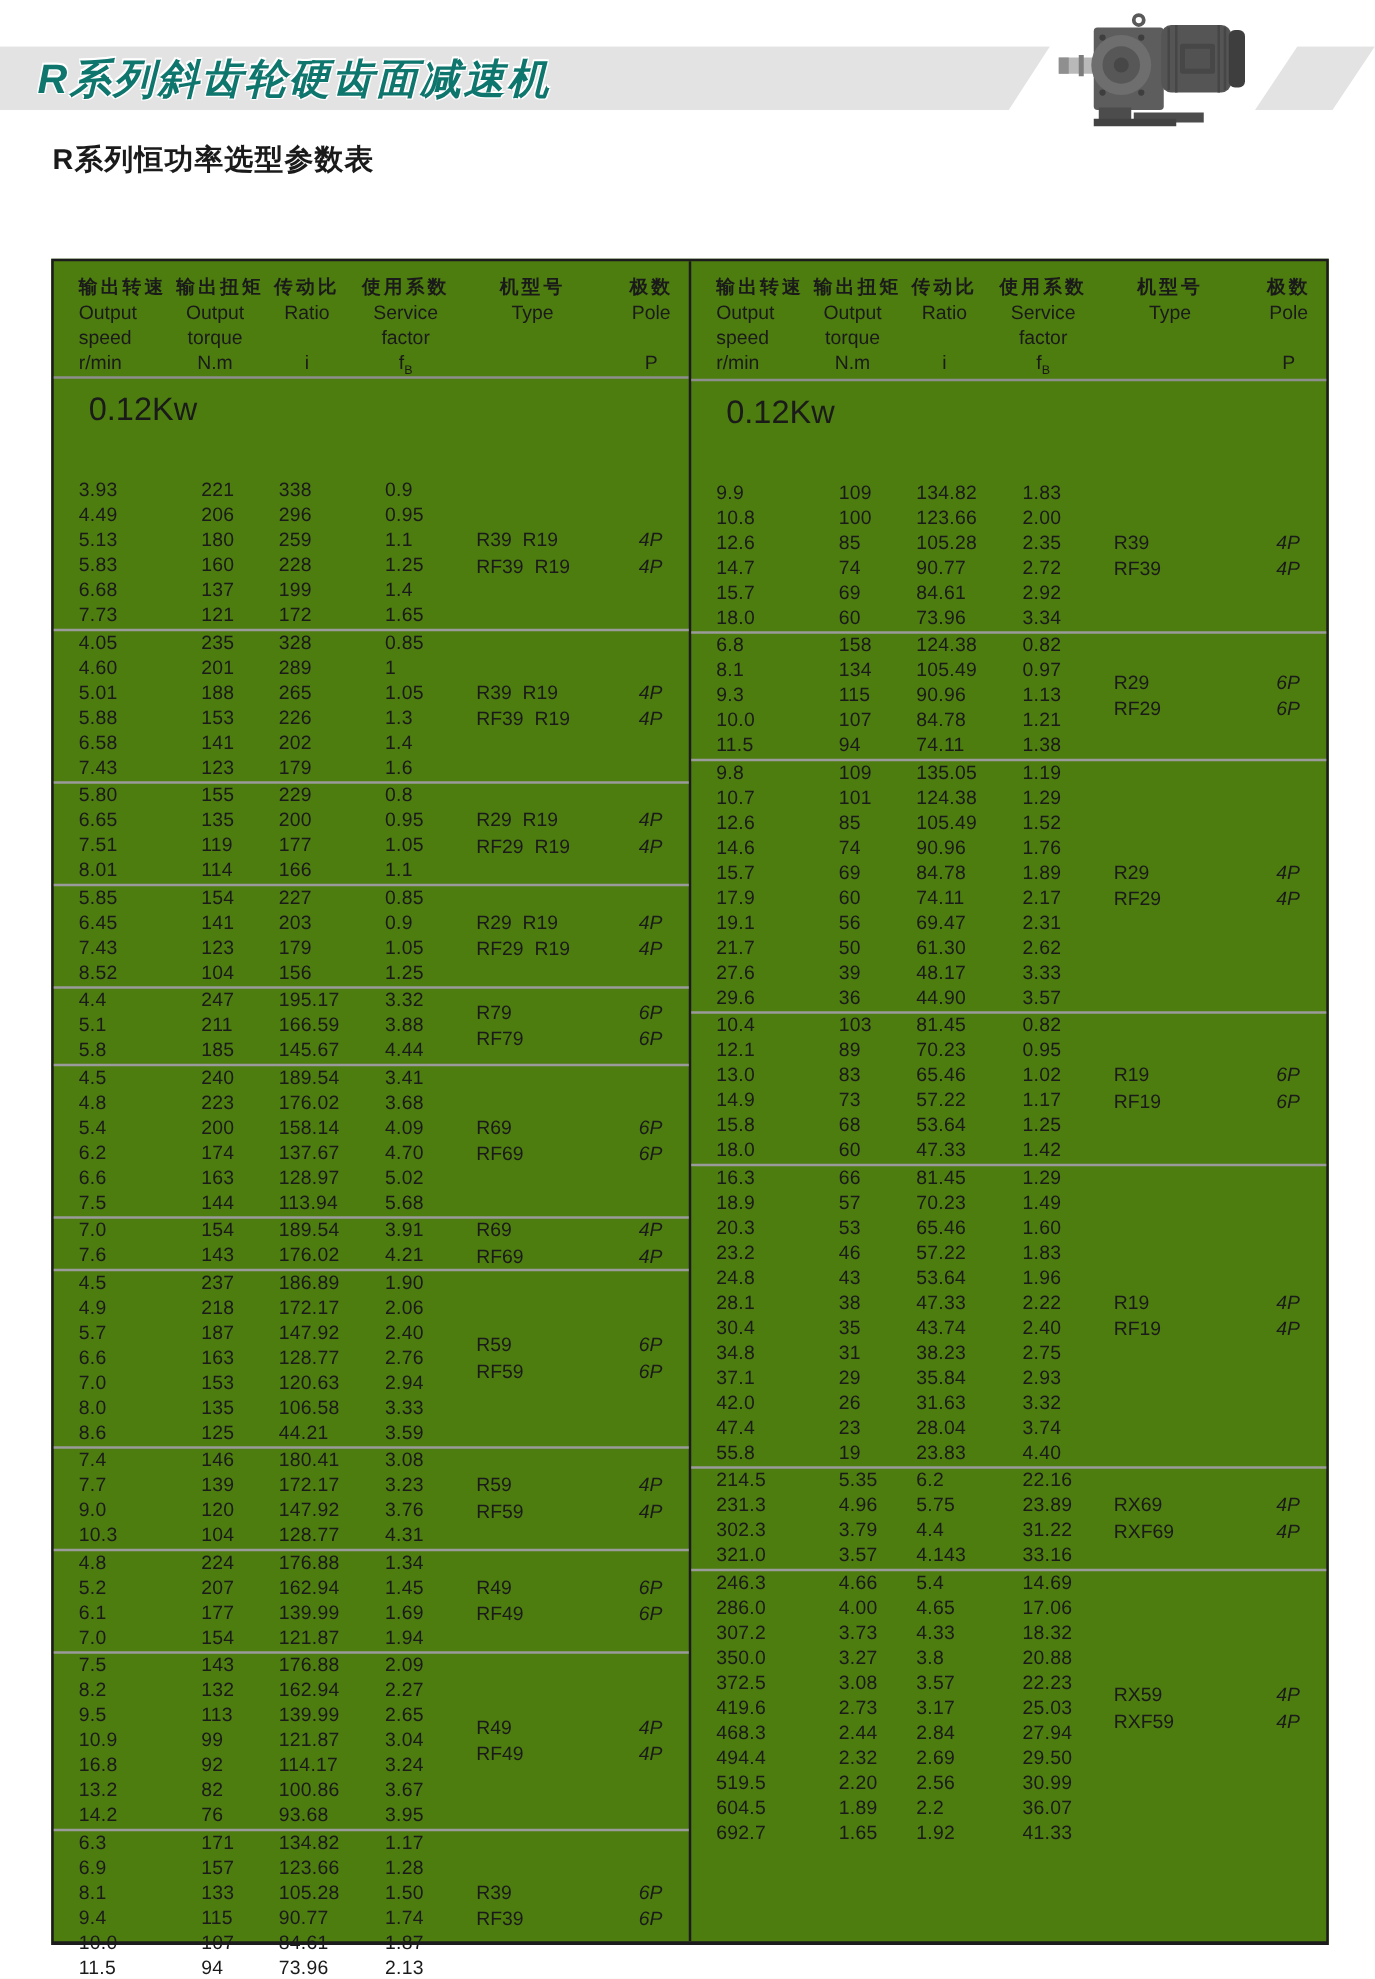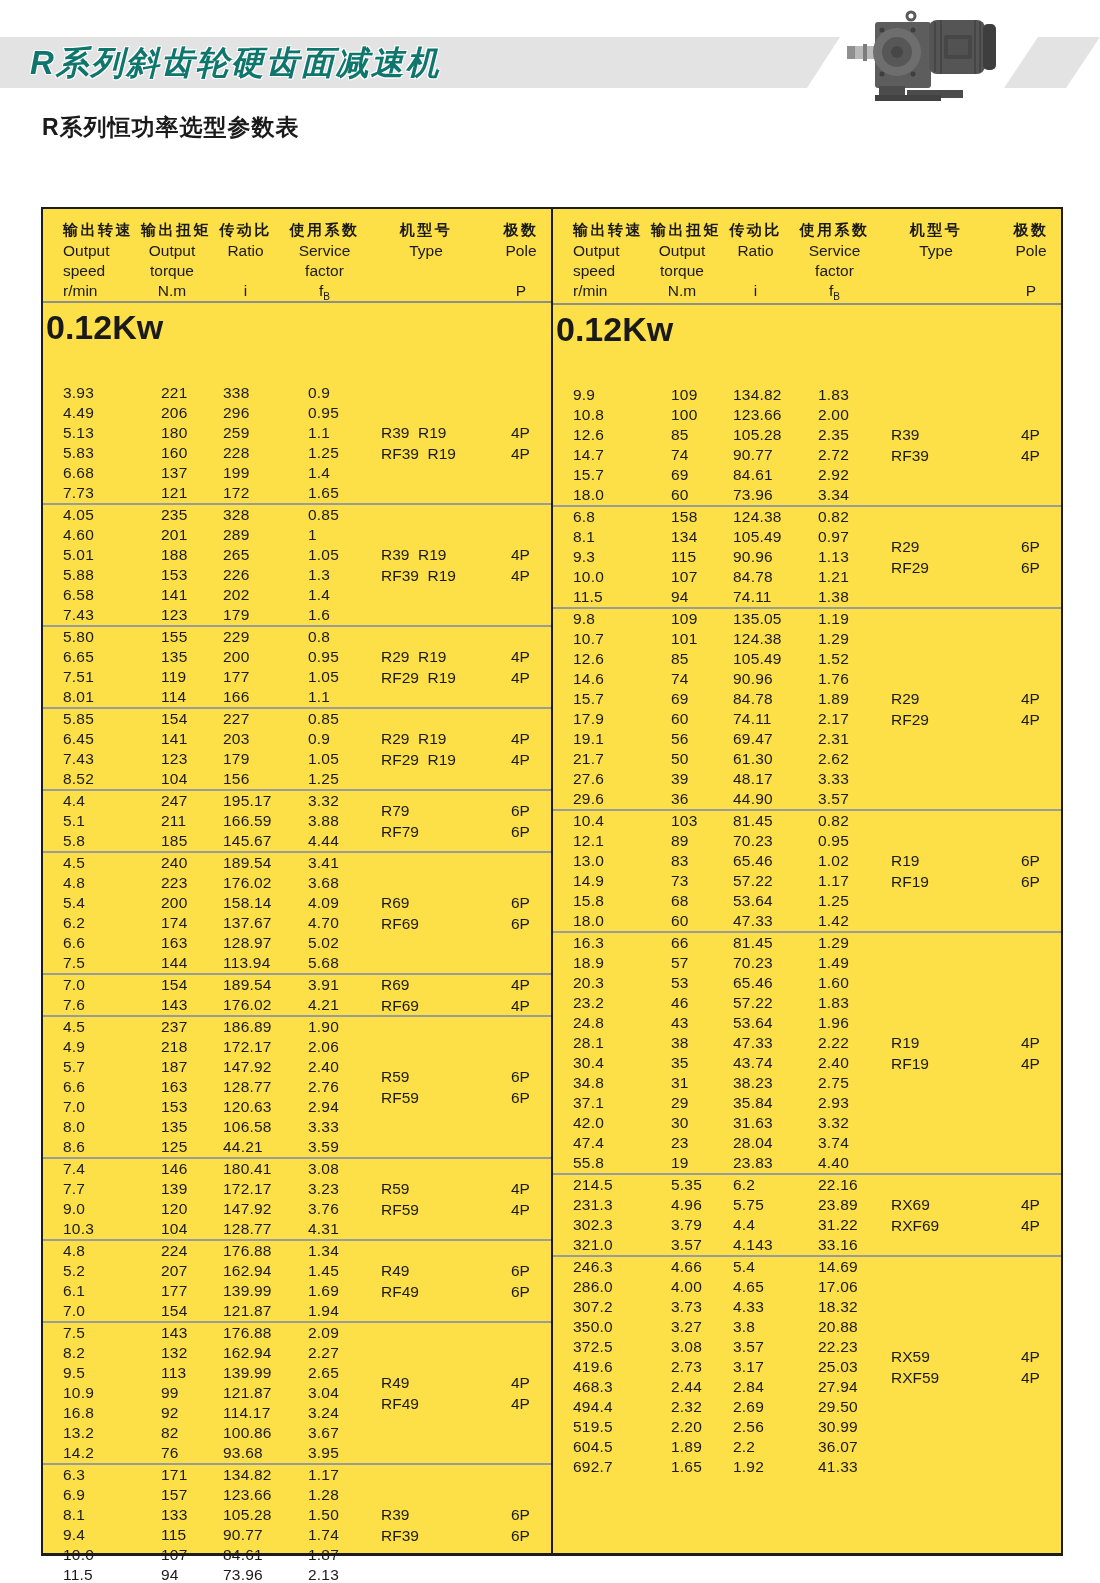--- a/index.html
+++ b/index.html
@@ -14,44 +14,44 @@
         text-shadow:-1px -1px 0 #fff,1px -1px 0 #fff,-1px 1px 0 #fff,1px 1px 0 #fff;}
   .band-accent{position:absolute;left:1004px;top:37px;width:96px;height:51px;background:#e3e3e3;
         clip-path:polygon(34px 0,100% 0,calc(100% - 34px) 100%,0 100%);}
   .motor{position:absolute;left:845px;top:2px;width:170px;height:105px;}
 
   .h-zh{position:absolute;left:42px;top:112px;font-size:23px;font-weight:700;letter-spacing:1px;}
   .h-en{position:absolute;left:42px;top:150px;font-size:17.5px;font-weight:400;}
 
   
   .tablewrap{position:absolute;left:41px;top:207px;display:flex;
-             border:2px solid #1c1c1c;border-bottom-width:3px;height:1344px;background:#fde047;}
+             border:2px solid #1c1c1c;border-bottom-width:3px;height:1344px;background:#4d7c0f;}
   .half{width:508px;display:flex;flex-direction:column;}
   .half + .half{border-left:2px solid #1c1c1c;}
 
   .thead{height:94px;border-bottom:2px solid #8e8e8e;display:grid;
          grid-template-columns:98px 62px 85px 73px 130px 60px;padding-top:0;}
   .hcol{padding-top:9px;text-align:center;}
   .hcol0{text-align:left;padding-left:20px;}
   .hzh{height:23px;line-height:23px;font-size:15px;font-weight:700;letter-spacing:2.5px;white-space:nowrap;}
   .hen{height:20px;line-height:20px;font-size:15.5px;white-space:nowrap;}
   .hunit{height:20px;line-height:20px;font-size:15.5px;}
   .hunit sub{font-size:10px;}
 
-  .section{height:44px;line-height:48px;font-size:34px;font-weight:700;padding-left:3px;}
+  .section{height:44px;line-height:48px;font-size:26px;font-weight:400;padding-left:28px;}
 
   .tbody{flex:1;margin-top:36px;}
   .group{position:relative;border-bottom:2px solid #9b9b9b;}
   .group:last-child{border-bottom:none;}
   .row{display:grid;grid-template-columns:98px 62px 85px 73px;height:20px;line-height:20px;}
   .cell{padding-left:20px;font-size:15.5px;letter-spacing:0.2px;white-space:nowrap;}
   .types{position:absolute;left:318px;top:50%;transform:translateY(-50%);width:190px;}
   .tline{display:grid;grid-template-columns:130px 60px;height:21px;line-height:21px;}
   .tname{padding-left:20px;font-size:15.5px;white-space:pre;}
-  .pole{padding-left:20px;font-size:15.5px;white-space:pre;}
+  .pole{padding-left:20px;font-size:15.5px;white-space:pre;font-style:italic;}
 </style>
 </head>
 <body>
 
 <div class="page">
 
   <div class="band"></div>
   <div class="band-accent"></div>
   <div class="band-title">R系列斜齿轮硬齿面减速机</div>
 
@@ -930,21 +930,21 @@
               <span class="cell">2.75</span>
             </div>
             <div class="row">
               <span class="cell">37.1</span>
               <span class="cell">29</span>
               <span class="cell">35.84</span>
               <span class="cell">2.93</span>
             </div>
             <div class="row">
               <span class="cell">42.0</span>
-              <span class="cell">30</span>
+              <span class="cell">26</span>
               <span class="cell">31.63</span>
               <span class="cell">3.32</span>
             </div>
             <div class="row">
               <span class="cell">47.4</span>
               <span class="cell">23</span>
               <span class="cell">28.04</span>
               <span class="cell">3.74</span>
             </div>
             <div class="row">

